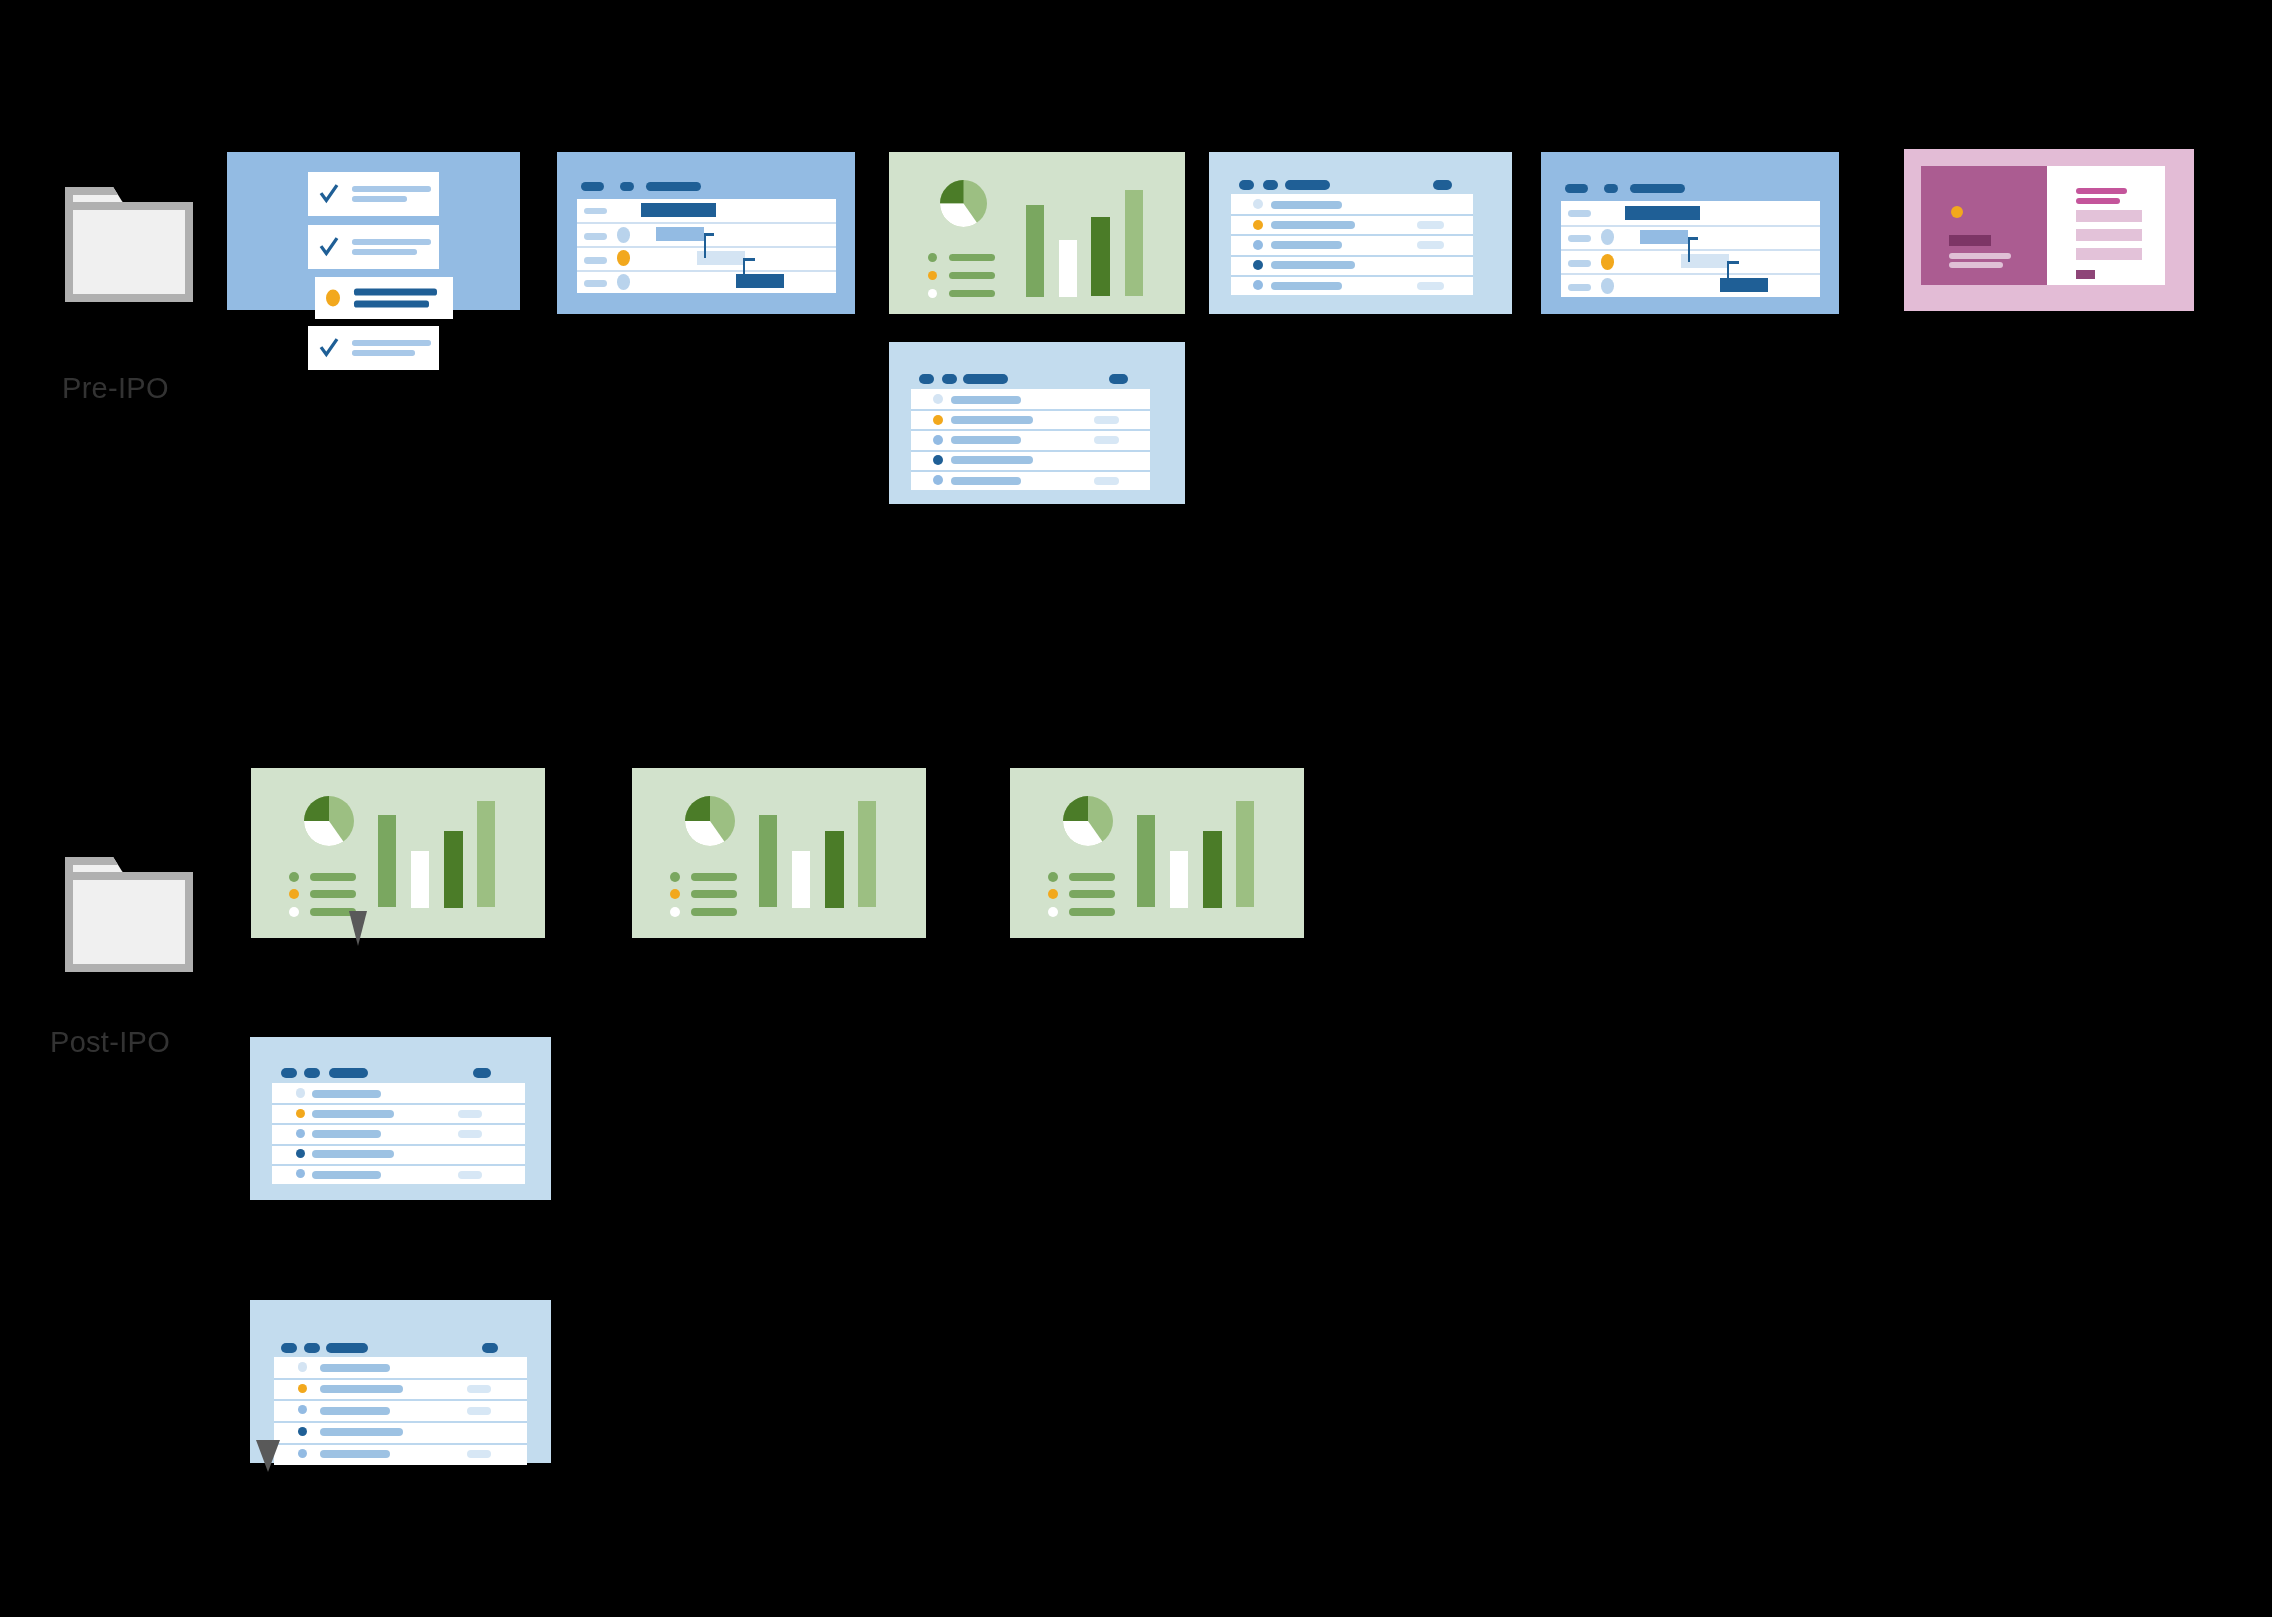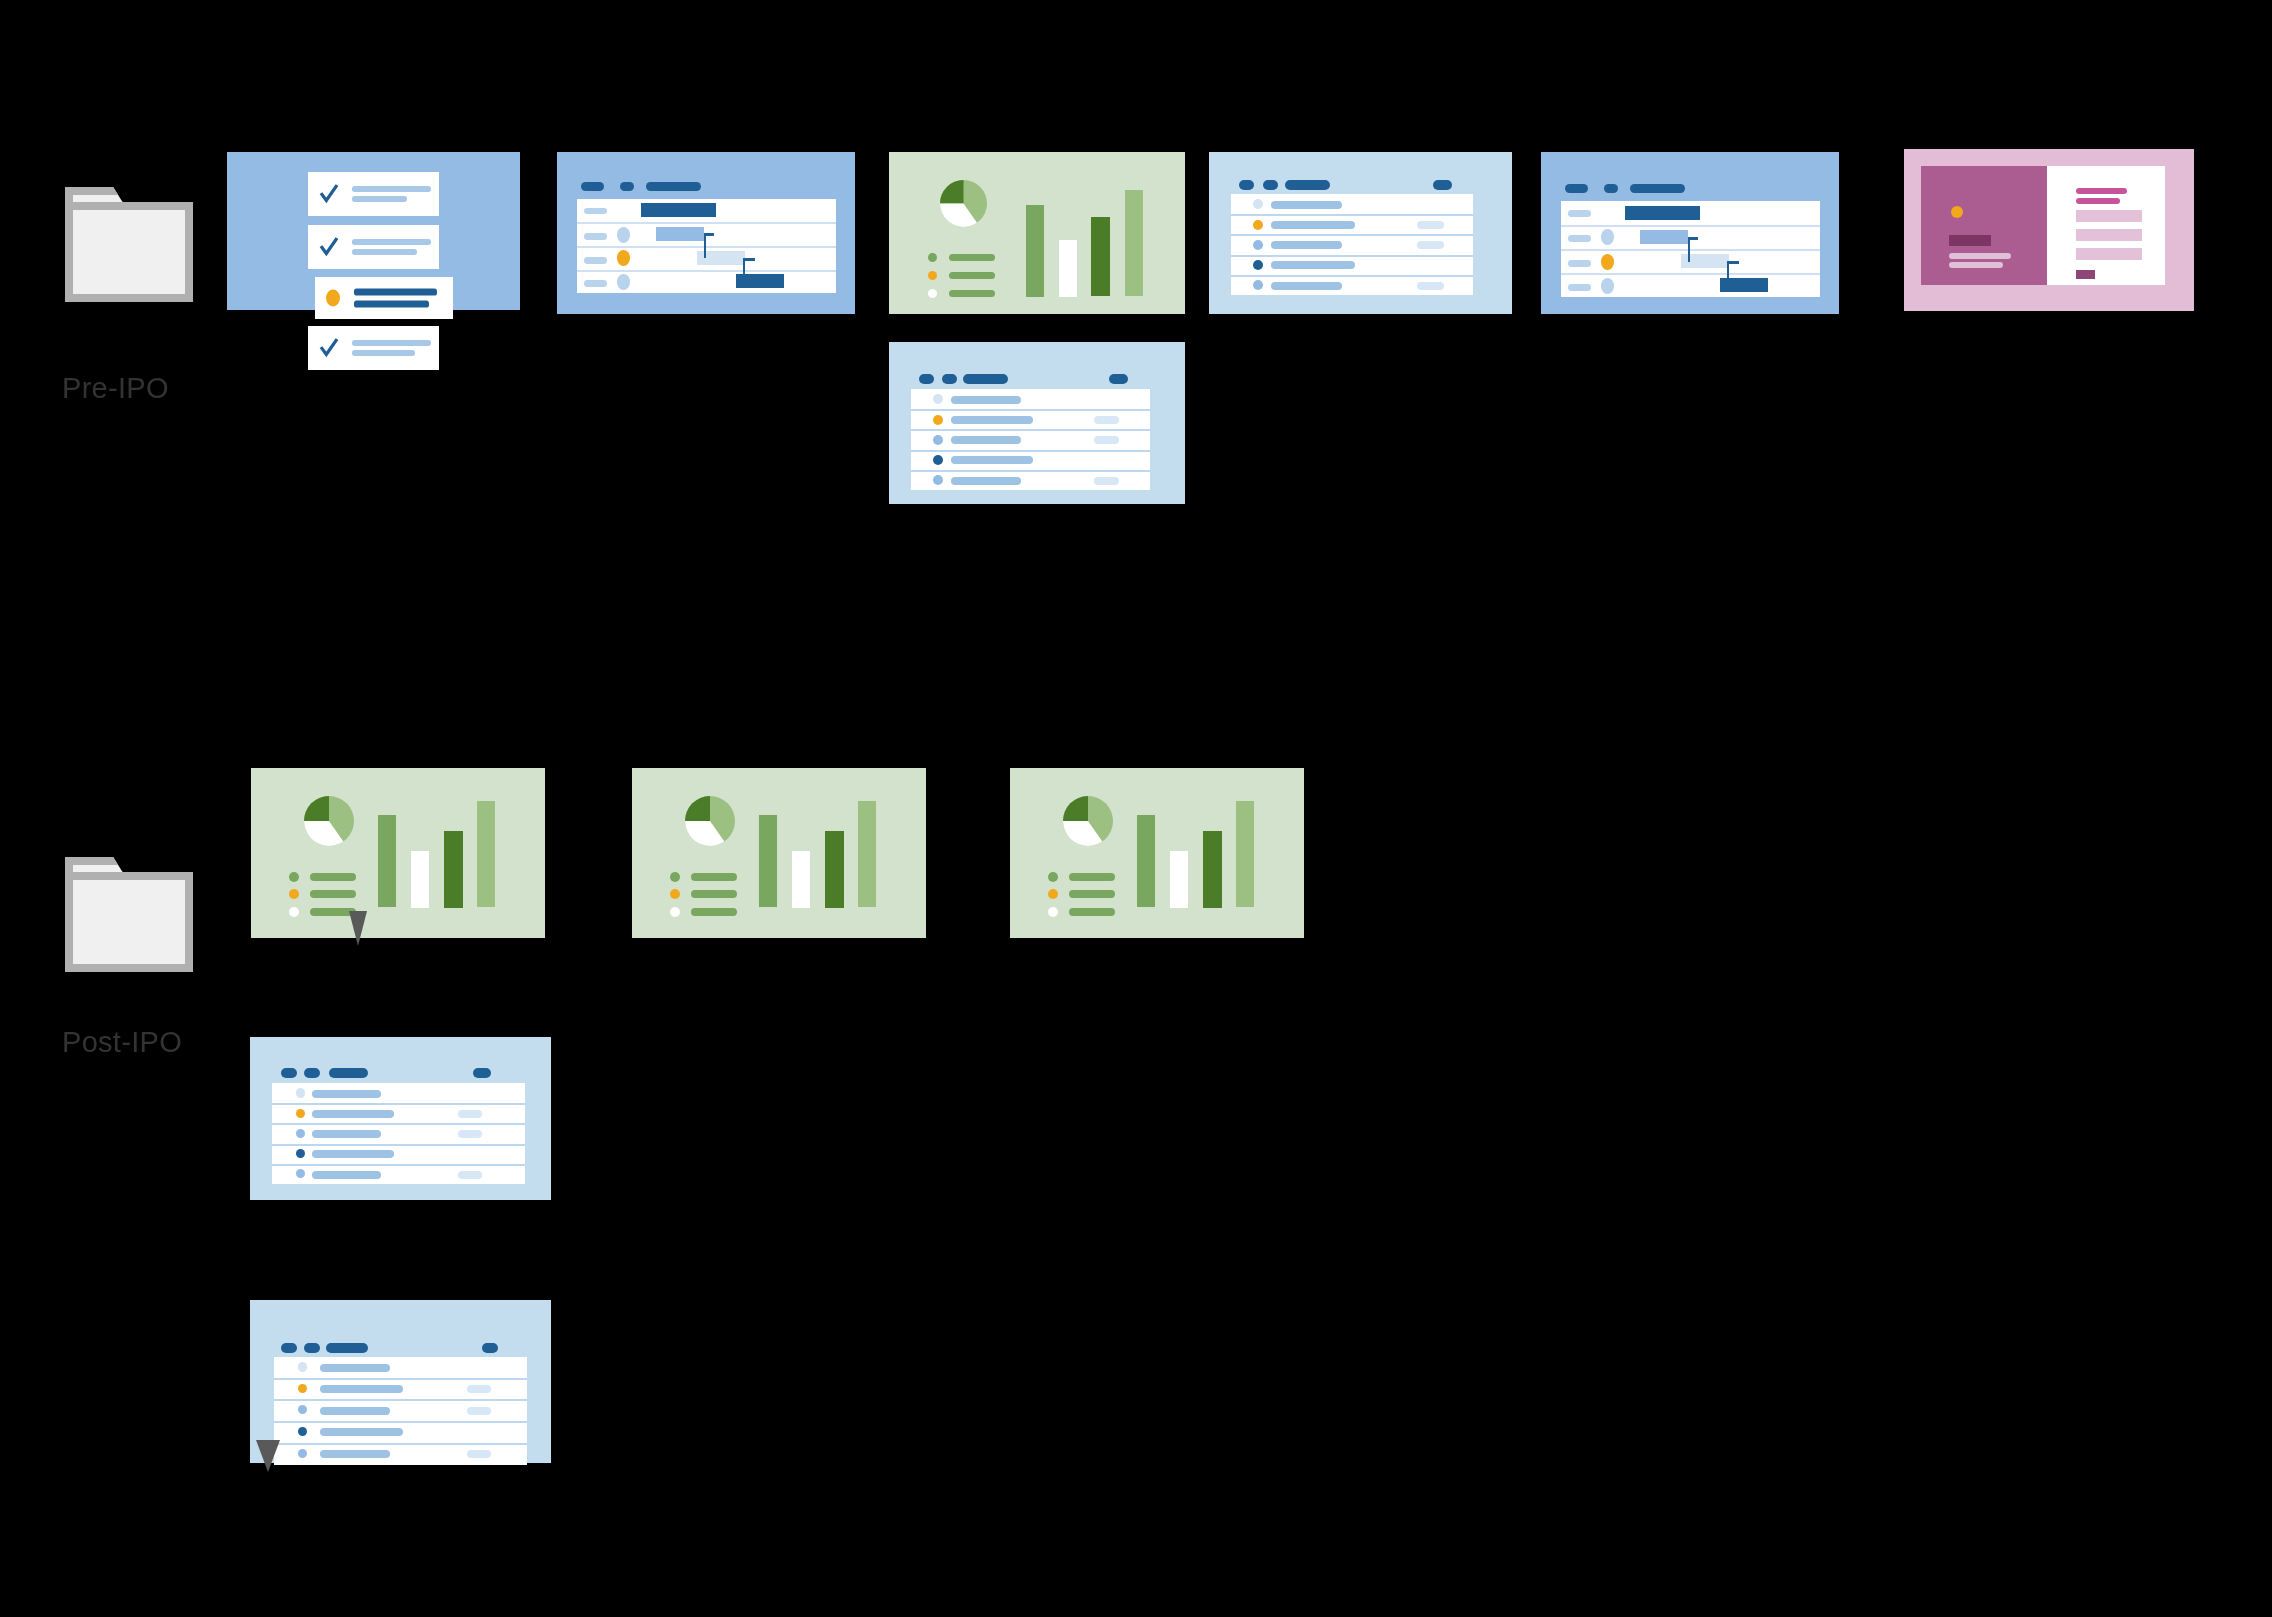--- a/index.html
+++ b/index.html
@@ -376,21 +376,21 @@
       <div class="l-dot" style="left:22px; top:86px; width:10px; height:10px; background:#93bbe3;"></div>
       <div class="l-text" style="left:40px; top:88px; width:70px;"></div>
       <div class="l-tail" style="left:183px; top:88px; width:25.6px;"></div>
     </div>
   </div>
 
   <div class="folder" style="left:65px; top:857px;">
     <div class="f-tab"></div>
     <div class="f-body"></div>
   </div>
-  <div class="group-label" style="left:62px; top:1026px;">Post-IPO</div>
+  <div class="group-label" style="left:50px; top:1026px;">Post-IPO</div>
 
   <div class="card card-green" style="left:251px; top:768px; width:294px; height:170px;">
     <div class="pie" style="left:53px; top:28px; width:50px; height:50px;">
       <div class="sl" style="background:#9cbf82;"></div>
       <div class="sl" style="background:#4b7c28; clip-path: polygon(50% 50%, 50% 0, 0 0, 0 50%);"></div>
       <div class="sl" style="background:#ffffff; clip-path: polygon(50% 50%, 0 50%, 0 100%, 85% 100%);"></div>
     </div>
     <div class="lg-row" style="left:38px; top:104px;">
       <div class="lg-dot" style="width:10px; height:10px; background:#7aa760;"></div>
       <div class="lg-line" style="width:46px; height:8px; margin-left:11.4px;"></div>

